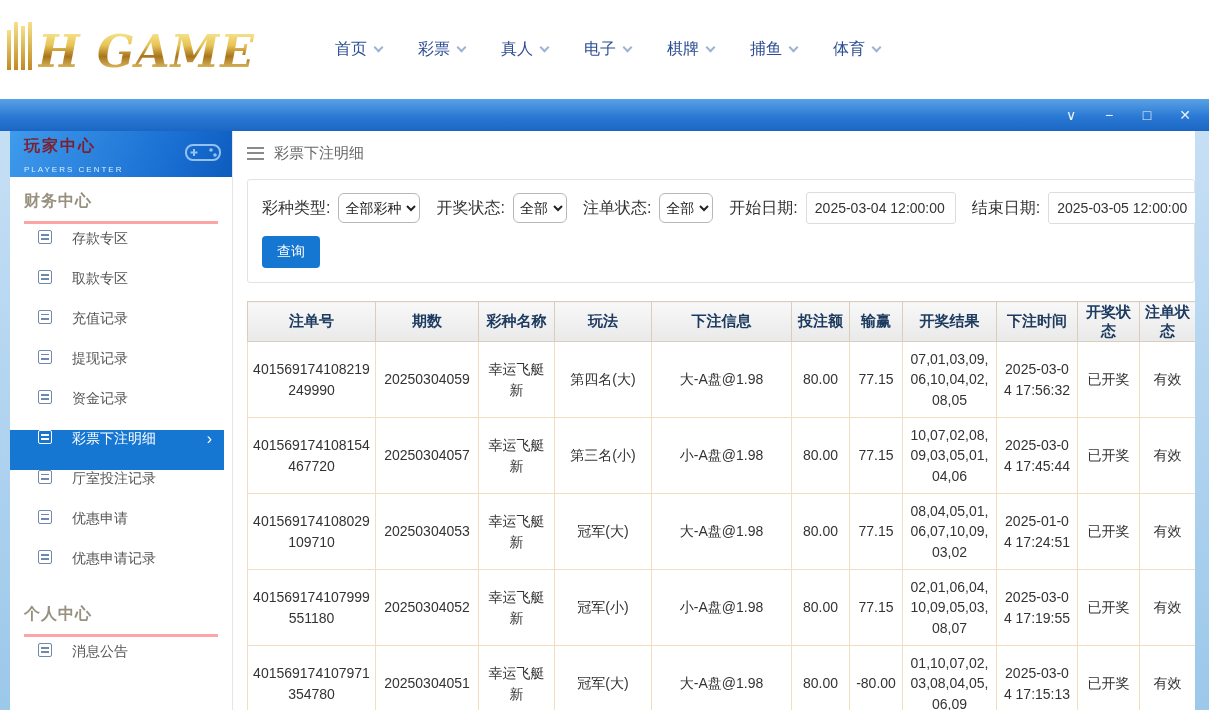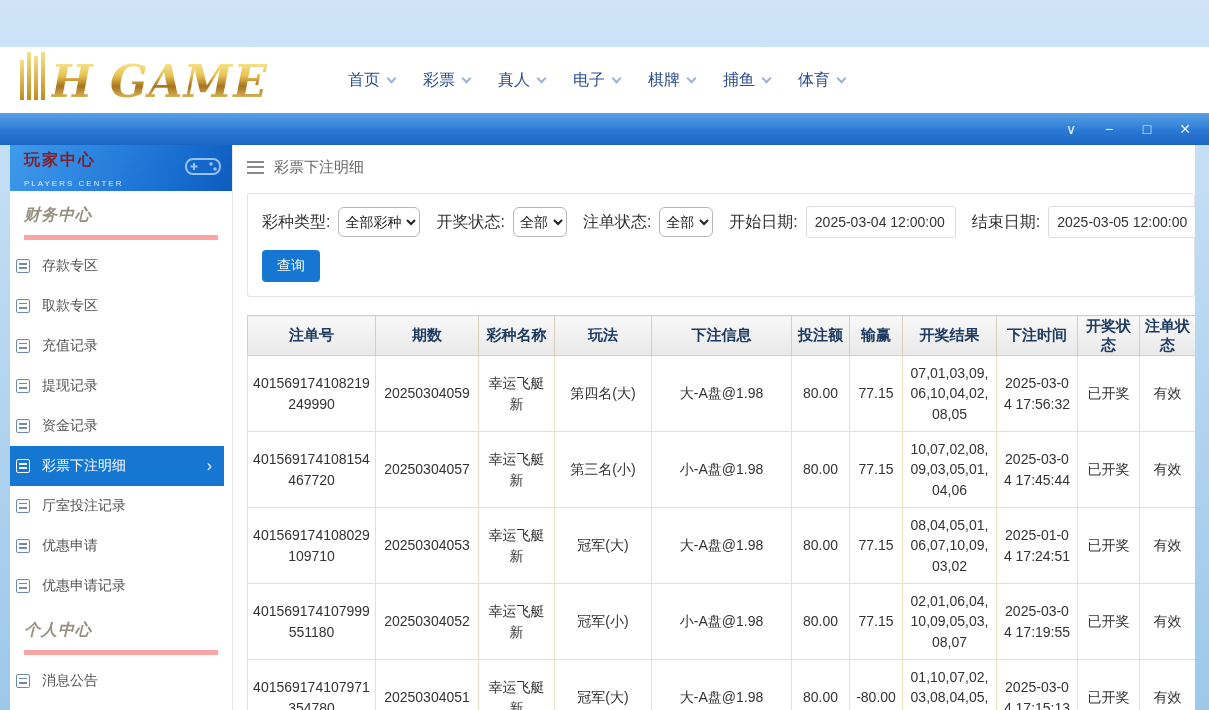--- a/index.html
+++ b/index.html
@@ -1,55 +1,55 @@
 <!DOCTYPE html>
 <html><head>
 <meta charset="utf-8">
 <style>
   * { margin:0; padding:0; box-sizing:border-box; }
   html,body { width:1209px; height:710px; overflow:hidden; }
   body { font-family:"Liberation Sans", sans-serif; background:linear-gradient(180deg,#cfe4f7,#9cc8ea); }
 
   
-  .top-header { height:66px; background:#fff; display:flex; align-items:center; padding:0 20px;margin-top:47px; }
+  .top-header { height:99px; background:#fff; display:flex; align-items:center; padding:0 7px; }
   .logo { display:flex; align-items:flex-end; gap:6px; min-width:270px; }
   .logo-bars { display:flex; gap:3px; align-items:flex-end; height:48px; padding-bottom:4px; }
   .logo-bars i { display:block; width:4px; background:linear-gradient(180deg,#f6e08a,#c08a20); }
   .logo-bars i:nth-child(1){height:40px;} .logo-bars i:nth-child(2){height:48px;}
   .logo-bars i:nth-child(3){height:44px;} .logo-bars i:nth-child(4){height:48px;}
   .logo-text { font-family:"DejaVu Serif", serif; font-weight:bold; font-style:italic;
     font-size:44px; letter-spacing:1px; line-height:1;
     background:linear-gradient(180deg,#f9ea9a 0%,#e7c355 35%,#a8741d 60%,#f3d87a 100%);
     -webkit-background-clip:text; background-clip:text; color:transparent; }
 
-  .main-nav { display:flex; gap:28px; margin-left:58px; }
+  .main-nav { display:flex; gap:36px; margin-left:58px; }
   .nav-item { display:flex; align-items:center; color:#2d4e92; font-size:16px; cursor:pointer; white-space:nowrap; }
   .nav-caret { width:7px; height:7px; border-right:2px solid #9db2d4; border-bottom:2px solid #9db2d4;
     transform:rotate(45deg); display:inline-block; margin-left:8px; margin-top:-4px; }
 
   
   .titlebar { height:32px; background:linear-gradient(180deg,#5aa2e6 0%,#2a79d4 55%,#1b66c4 100%);
     display:flex; align-items:center; justify-content:flex-end; gap:22px; padding-right:16px; }
   .win-btn { color:#eaf3fc; font-size:14px; line-height:1; cursor:pointer; width:16px; text-align:center; }
 
   
   .app-body { display:flex; height:593px; padding:0 14px 8px 10px; }
   .sidebar { width:223px; background:#fff; border-right:1px solid #e6e6e6; overflow:hidden; flex-shrink:0; }
 
   .player-header { height:46px; background:linear-gradient(115deg,#3f9bec 0%,#1a6fd2 70%,#0d5cbe 100%);
     padding:5px 14px; position:relative; overflow:hidden; }
   .player-title { font-size:16px; font-weight:bold; color:#7e1f2d; letter-spacing:2px; }
   .player-sub { font-size:8px; color:#dcecff; letter-spacing:2px; margin-top:8px; }
   .gamepad { position:absolute; right:10px; top:8px; opacity:.75; }
 
-  .section-title { margin:14px 14px 0 14px; padding-bottom:9px; border-bottom:5px solid #fca5a5;
-    color:#97907f; font-size:16px; font-weight:bold; letter-spacing:1px;font-style:italic; }
+  .section-title { margin:14px 14px 0 14px; padding-bottom:9px; border-bottom:3px solid #fca5a5;
+    color:#97907f; font-size:16px; font-weight:bold; letter-spacing:1px; }
 
   .menu { padding-top:6px; }
-  .menu-item { height:40px; display:flex; align-items:center; gap:12px; padding:0 6px;
+  .menu-item { height:40px; display:flex; gap:20px; padding:0 28px;
     font-size:14px; color:#555; cursor:pointer; position:relative; }
   .mi-icon { width:14px; height:14px; border:1.5px solid #7089aa; border-radius:2px; position:relative; flex-shrink:0; }
   .mi-icon::after { content:''; position:absolute; left:2px; right:2px; top:3px; height:7px;
     background:repeating-linear-gradient(#7089aa 0 1.5px, transparent 1.5px 4.2px); }
   .menu-item.selected { background:#1677d2; color:#fff; margin-right:8px; }
   .menu-item.selected .mi-icon { border-color:#fff; }
   .menu-item.selected .mi-icon::after { background:repeating-linear-gradient(#fff 0 1.5px, transparent 1.5px 4.2px); }
   .sel-caret { position:absolute; right:12px; color:#fff; font-size:16px; }
 
   

